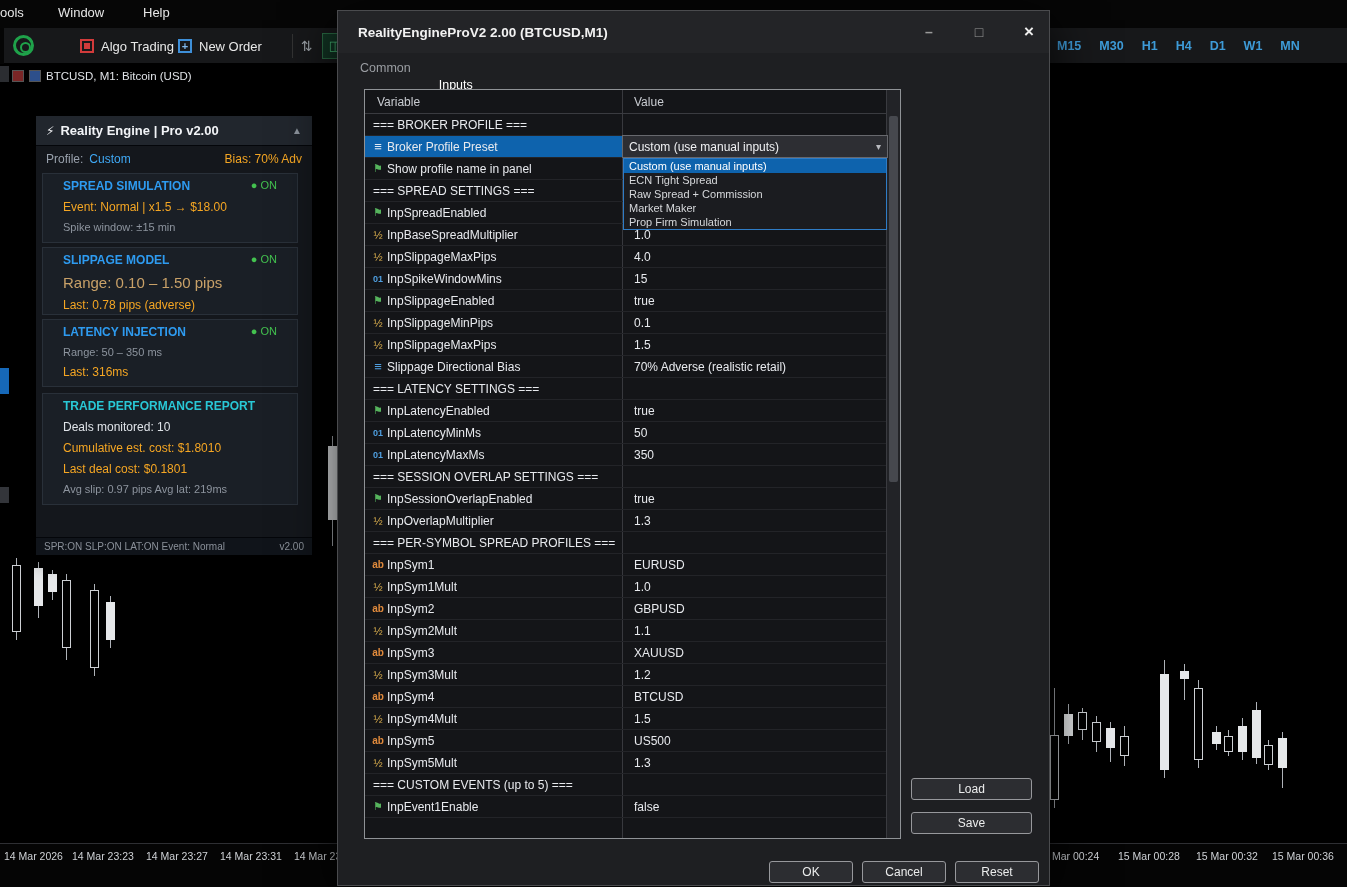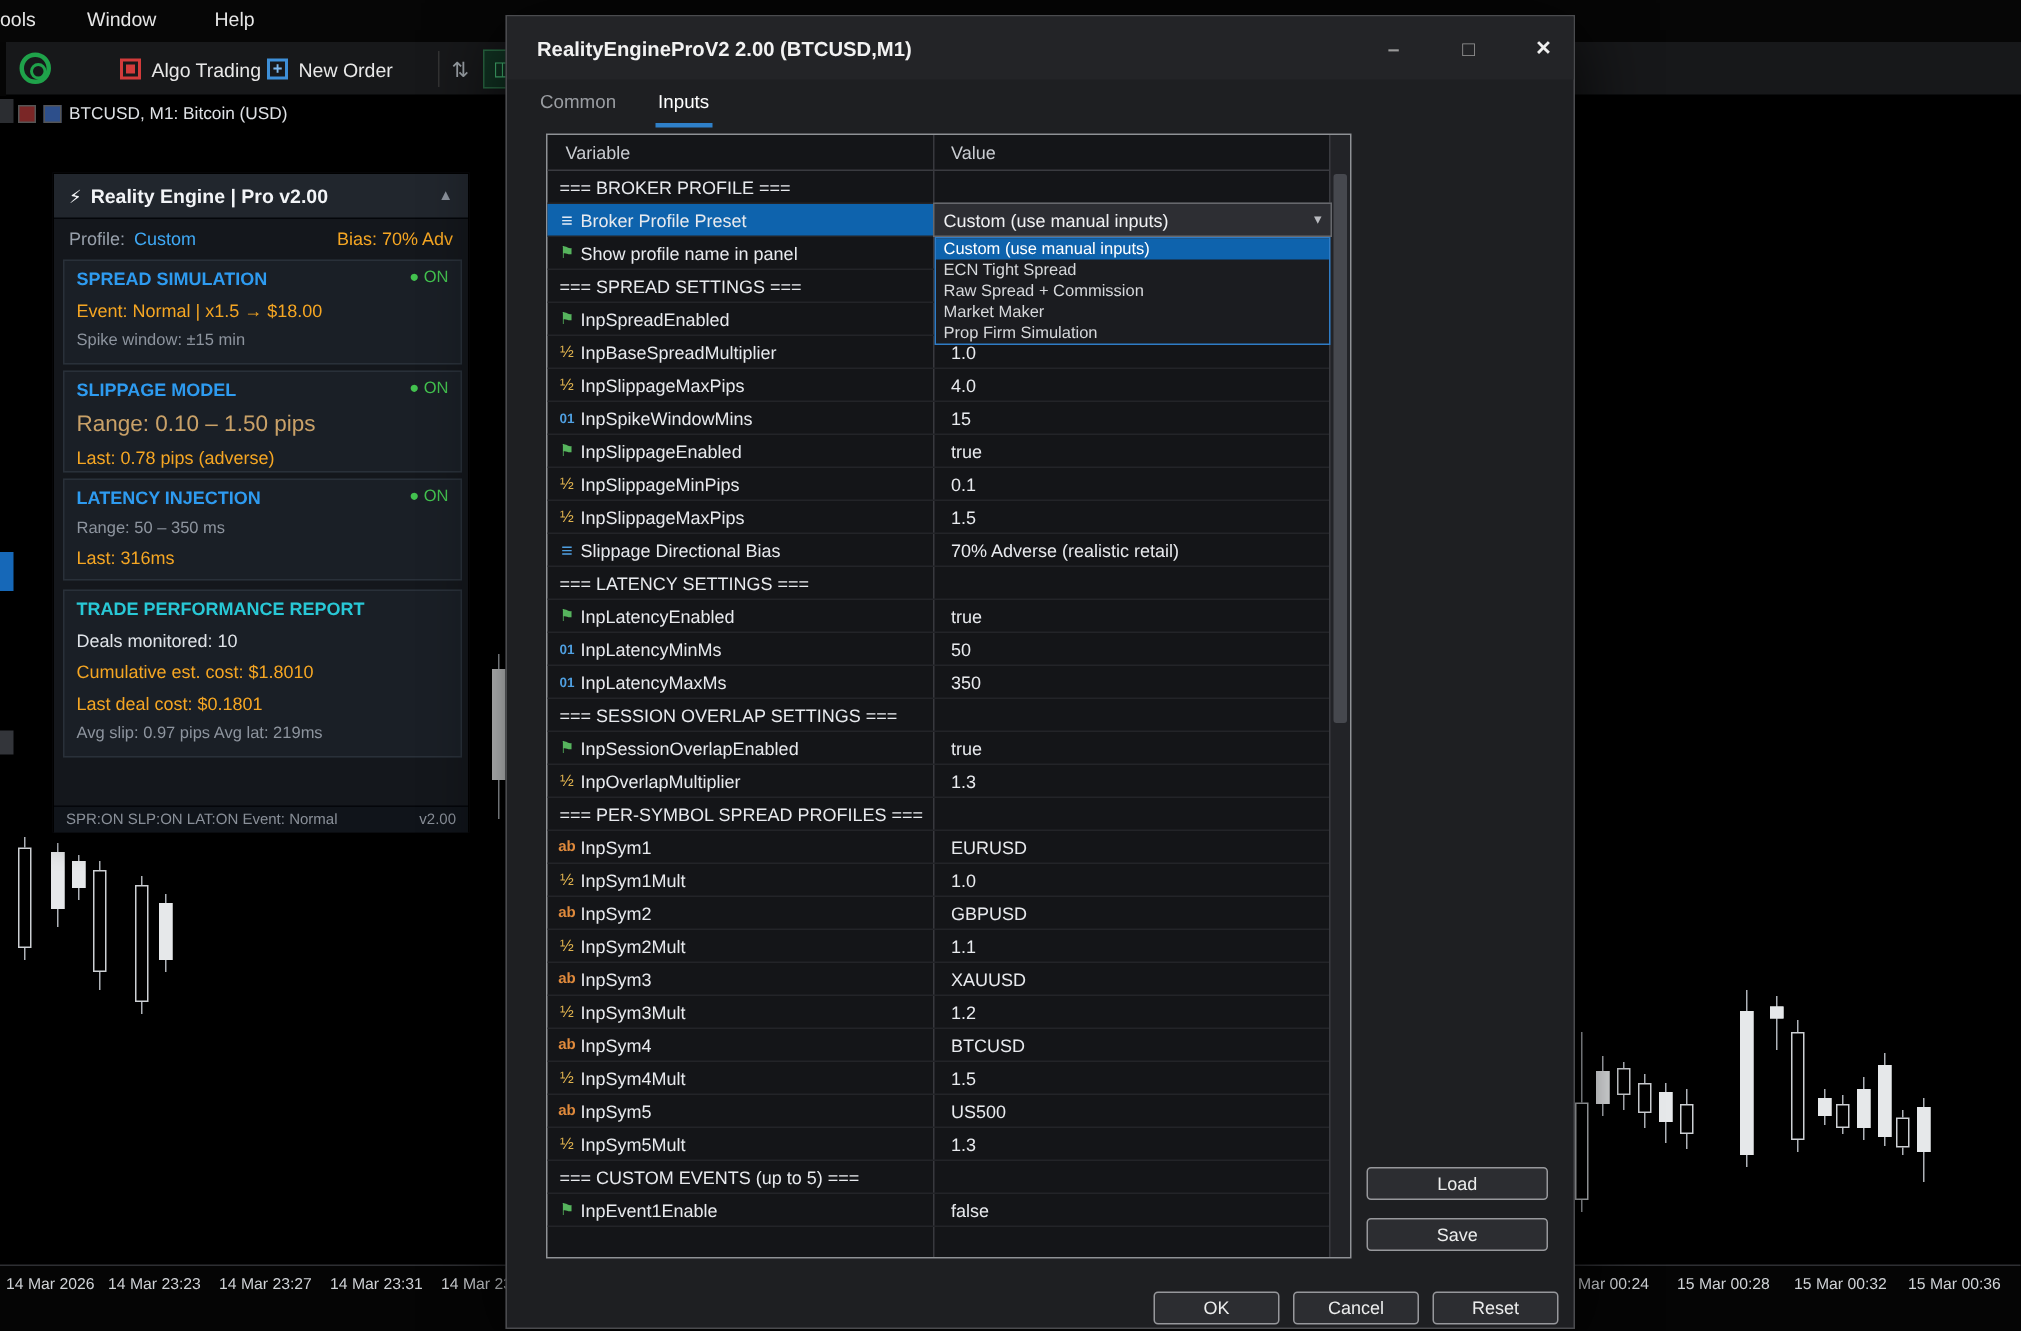--- a/index.html
+++ b/index.html
@@ -46,21 +46,21 @@
   
   #panel { position:absolute; left:35px; top:115px; width:278px; height:440px; background:#14171c;
            border:1px solid #000; box-shadow:0 4px 18px rgba(0,0,0,.65); z-index:5; }
   .panel-title { height:30px; background:#21262d; border-bottom:1px solid #04060a; display:flex; align-items:center; padding:0 10px; gap:6px; color:#f2f4f7; font-weight:bold; font-size:13px; }
   .bolt { color:#f5f6f8; font-size:12px; }
   .collapse { margin-left:auto; color:#8b929c; font-size:10px; cursor:default; }
   .profile-row { position:absolute; top:36px; left:10px; right:10px; display:flex; font-size:12px;justify-content:center; }
   .pr-label { color:#98a0ab; }
   .pr-value { color:#3fa9f5; margin-left:6px; }
   .pr-bias  { margin-left:auto; color:#f5a623; }
-  .card { position:absolute; left:6px; right:4px; background:#1a1f26; border:1px solid #293039; padding:5px 8px; }
+  .card { position:absolute; left:6px; right:14px; background:#1a1f26; border:1px solid #293039; padding:5px 20px; }
   #card-spread  { top:57px;  height:70px; }
   #card-slip    { top:131px; height:68px; }
   #card-lat     { top:203px; height:68px; }
   #card-report  { top:277px; height:112px; }
   .card-h { font-size:12px; font-weight:bold; color:#2e9bf0; display:flex; }
   .card-h.teal { color:#29c8d6; }
   .on { margin-left:auto; color:#43c24f; font-size:11px; font-weight:normal; }
   .l-orange { color:#f5a623; font-size:12px; margin-top:7px; }
   .l-tan    { color:#c9a168; font-size:15px; margin-top:7px; }
   .l-grey   { color:#8d949e; font-size:11px; margin-top:7px; }
@@ -74,21 +74,21 @@
 
   
   #dialog { position:absolute; left:337px; top:10px; width:713px; height:876px; background:#1e1f22;
             border:1px solid #4a4b4e; box-shadow:0 10px 50px rgba(0,0,0,.85); z-index:10; }
   .dlg-title { height:42px; background:#232427; display:flex; align-items:center; padding-left:20px; color:#f2f2f2; font-size:13.5px; font-weight:bold; }
   .win-btns { position:absolute; right:10px; top:0; height:42px; display:flex; align-items:center; gap:30px; }
   .wb { font-size:14px; color:#9a9a9a; cursor:default; width:20px; text-align:center; }
   .wb.close { color:#efefef; font-size:17px; }
   .tabs { position:absolute; top:44px; left:20px; display:flex; gap:24px; font-size:12.5px; }
   .tab { padding:6px 2px 7px; color:#9a9da2; cursor:default; }
-  .tab.active { color:#fff; border-bottom:3px solid #2f80c9; }
+  .tab.active { color:#fff; border-bottom:3px solid #2f80c9;margin-top:17px; }
 
   #table { position:absolute; left:26px; top:78px; width:537px; height:750px; background:#141518; border:1px solid #8f9296; }
   .col-div { position:absolute; left:257px; top:0; bottom:0; width:1px; background:#38393e; z-index:0; }
   .thead { position:absolute; top:0; left:0; right:0; height:24px; border-bottom:1px solid #3a3b40; color:#c9ccd1; font-size:12px; }
   .th-var { position:absolute; left:12px; line-height:24px; }
   .th-val { position:absolute; left:269px; line-height:24px; }
   .tbody { position:absolute; top:24px; left:0; right:14px; bottom:0; z-index:1; }
   .row { height:22px; display:flex; align-items:center; border-bottom:1px solid #232428; position:relative; }
   .row.sel { background:#0e63ad; }
   .cell-var { width:257px; display:flex; align-items:center; padding-left:4px; overflow:hidden; white-space:nowrap; }
@@ -134,20 +134,29 @@
       <span class="algo-ic"></span>
       <span>Algo Trading</span>
     </div>
     <div class="tb-btn" id="btn-neworder">
       <span class="no-ic">+</span>
       <span>New Order</span>
     </div>
     <div class="tb-sep"></div>
     <div class="tb-ic1">⇅</div>
     <div class="tb-box">◫</div>
+    <div id="timeframes">
+        <span class="tf">M15</span>
+        <span class="tf">M30</span>
+        <span class="tf">H1</span>
+        <span class="tf">H4</span>
+        <span class="tf">D1</span>
+        <span class="tf">W1</span>
+        <span class="tf">MN</span>
+      </div>
   </div>
 
   <div id="chart">
     <div id="symlabel">
       <span class="sym-ic1"></span>
       <span class="sym-ic2"></span>
       <span>BTCUSD, M1:  Bitcoin (USD)</span>
     </div>
     <div class="ls" id="ls1"></div>
     <div class="ls" id="ls2"></div>

